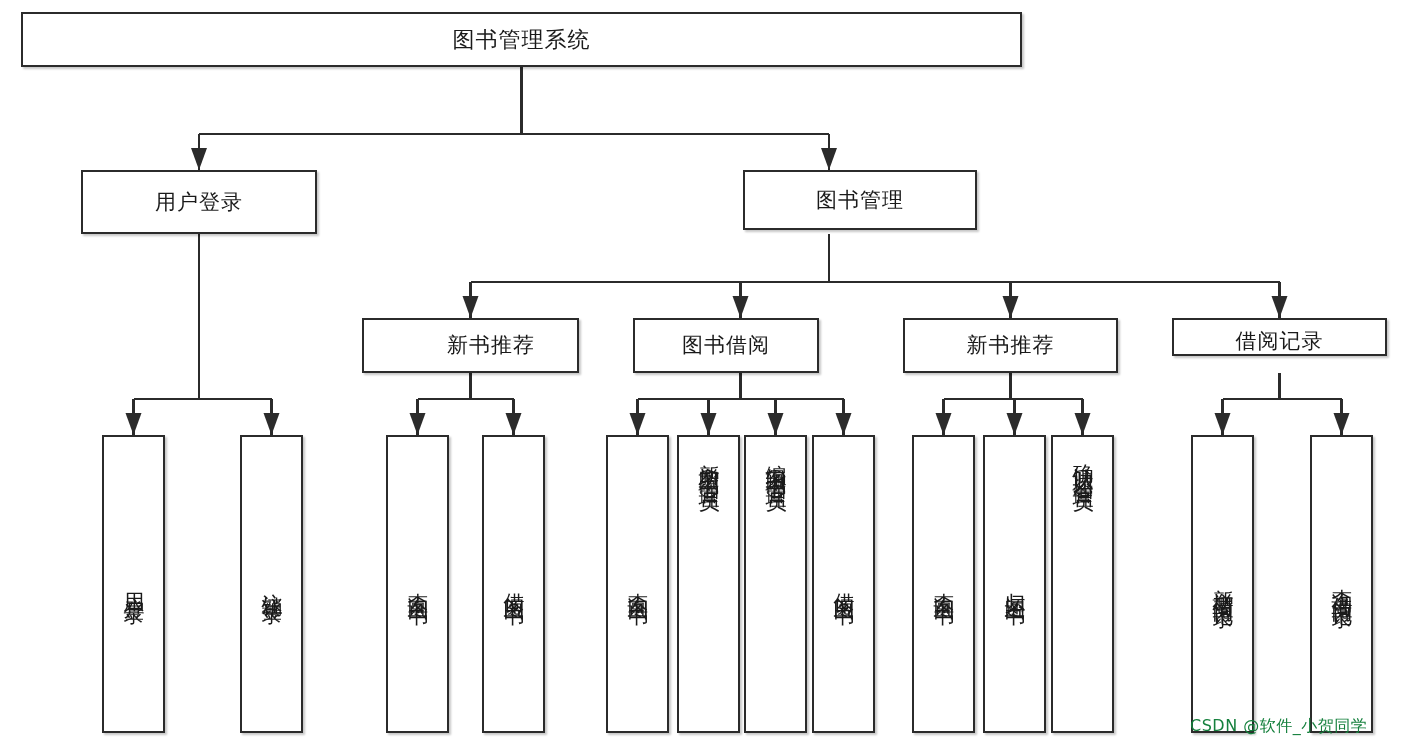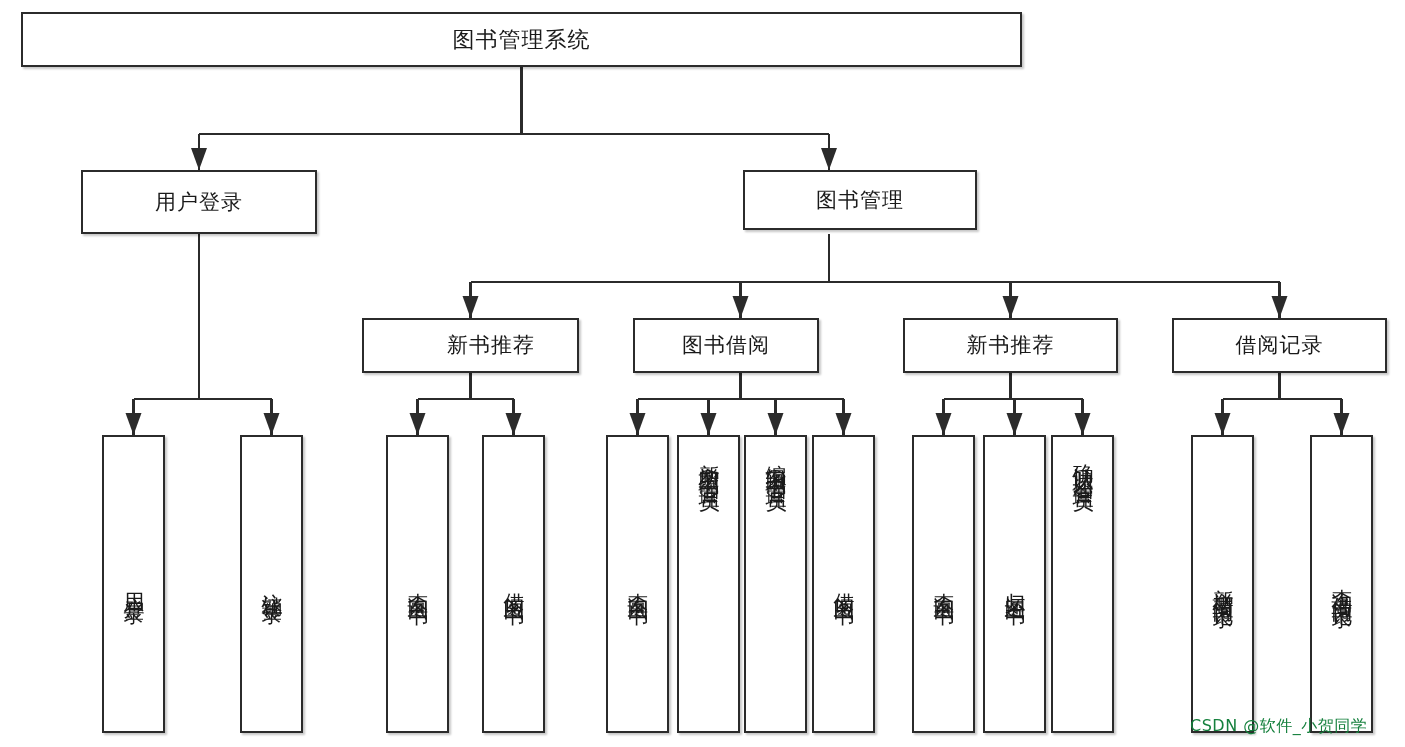--- a/index.html
+++ b/index.html
@@ -152,21 +152,21 @@
       </div>
       <div class="node horiz" style="left: 362px; top: 318px; width: 217px; height: 55px; padding-left: 41px;">
         <span class="node-label">新书推荐</span>
       </div>
       <div class="node horiz" style="left: 633px; top: 318px; width: 186px; height: 55px;">
         <span class="node-label">图书借阅</span>
       </div>
       <div class="node horiz" style="left: 903px; top: 318px; width: 215px; height: 55px;">
         <span class="node-label">新书推荐</span>
       </div>
-      <div class="node horiz" style="left: 1172px; top: 318px; width: 215px; height: 55px;">
+      <div class="node horiz" style="left: 1172px; top: 318px; width: 215px; height: 38px; align-items: flex-end;">
         <span class="node-label">借阅记录</span>
       </div>
       <div class="node vert mid" style="left: 102px; top: 435px; width: 63px; height: 298px;">
         <span class="node-label">用户登录</span>
       </div>
       <div class="node vert mid" style="left: 240px; top: 435px; width: 63px; height: 298px;">
         <span class="node-label">注销登录</span>
       </div>
       <div class="node vert mid" style="left: 386px; top: 435px; width: 63px; height: 298px;">
         <span class="node-label">查询图书</span>

